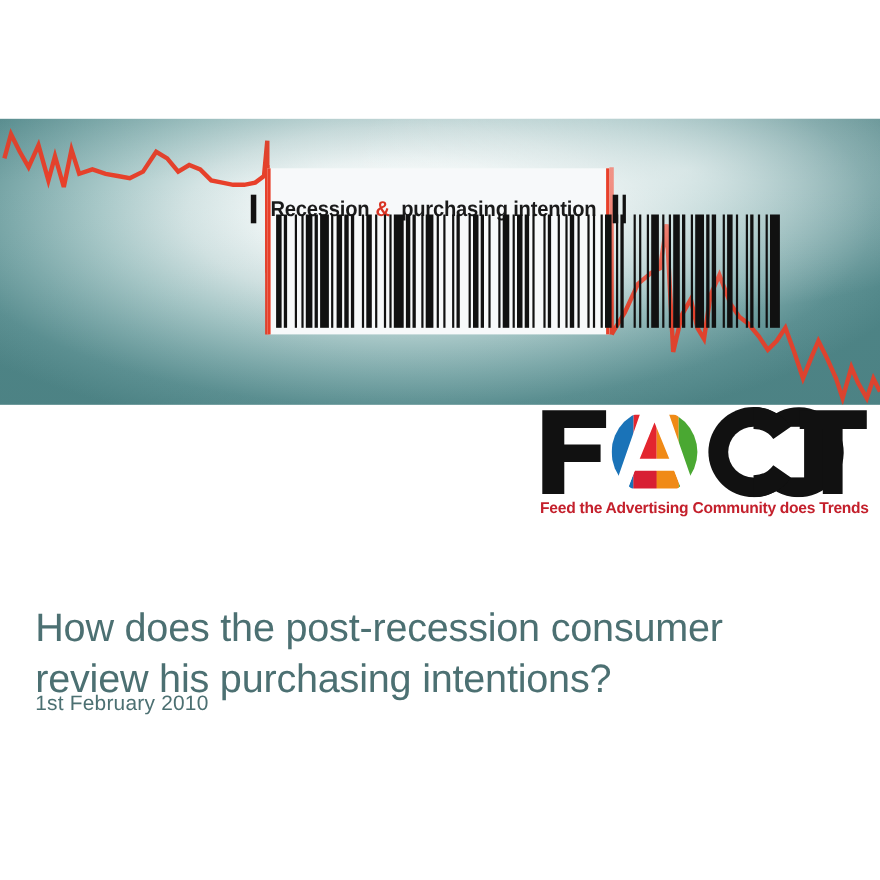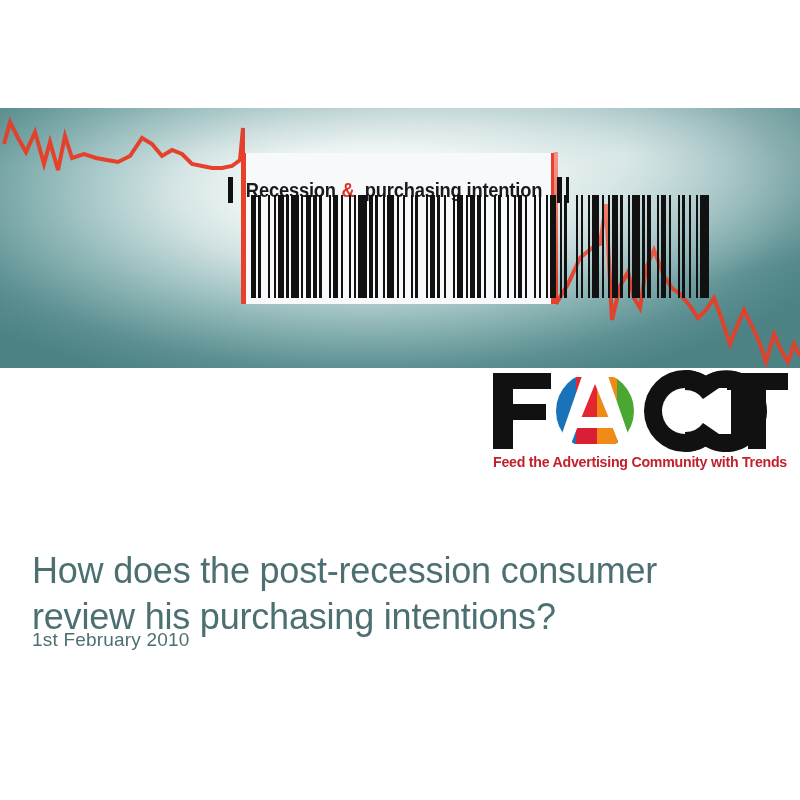--- a/index.html
+++ b/index.html
@@ -378,21 +378,21 @@
       <path fill="#111111" d="M196,41 a41,41 0 1,1 14,31 l-11,-15 a23,23 0 1,0 0,-32 l11,-15 a41,41 0 0,0 -14,31 Z"></path>
       <circle cx="196" cy="41" r="41" fill="#111111"></circle>
       <circle cx="196" cy="41" r="23" fill="#ffffff"></circle>
       <rect x="196" y="18" width="46" height="46" fill="#ffffff"></rect>
       <path fill="#111111" d="M196,0 a41,41 0 0,1 34,18 l-16,11 a22,22 0 0,0 -18,-9 Z"></path>
       <path fill="#111111" d="M196,82 a41,41 0 0,0 34,-18 l-16,-11 a22,22 0 0,1 -18,9 Z"></path>
 
       <path fill="#111111" d="M238,3 H299 V20 H277 V79 H259 V20 H238 Z"></path>
     </svg>
 
-    <div class="logo-tagline">Feed the Advertising Community with Trends</div>
+    <div class="logo-tagline">Feed the Advertising Community does Trends</div>
   </div>
 
   <h1 class="title">
     <span class="line">How does the post-recession consumer</span>
     <span class="line">review his purchasing intentions?</span>
   </h1>
 
   <div class="subtitle">1st February 2010</div>
 
 </div>

